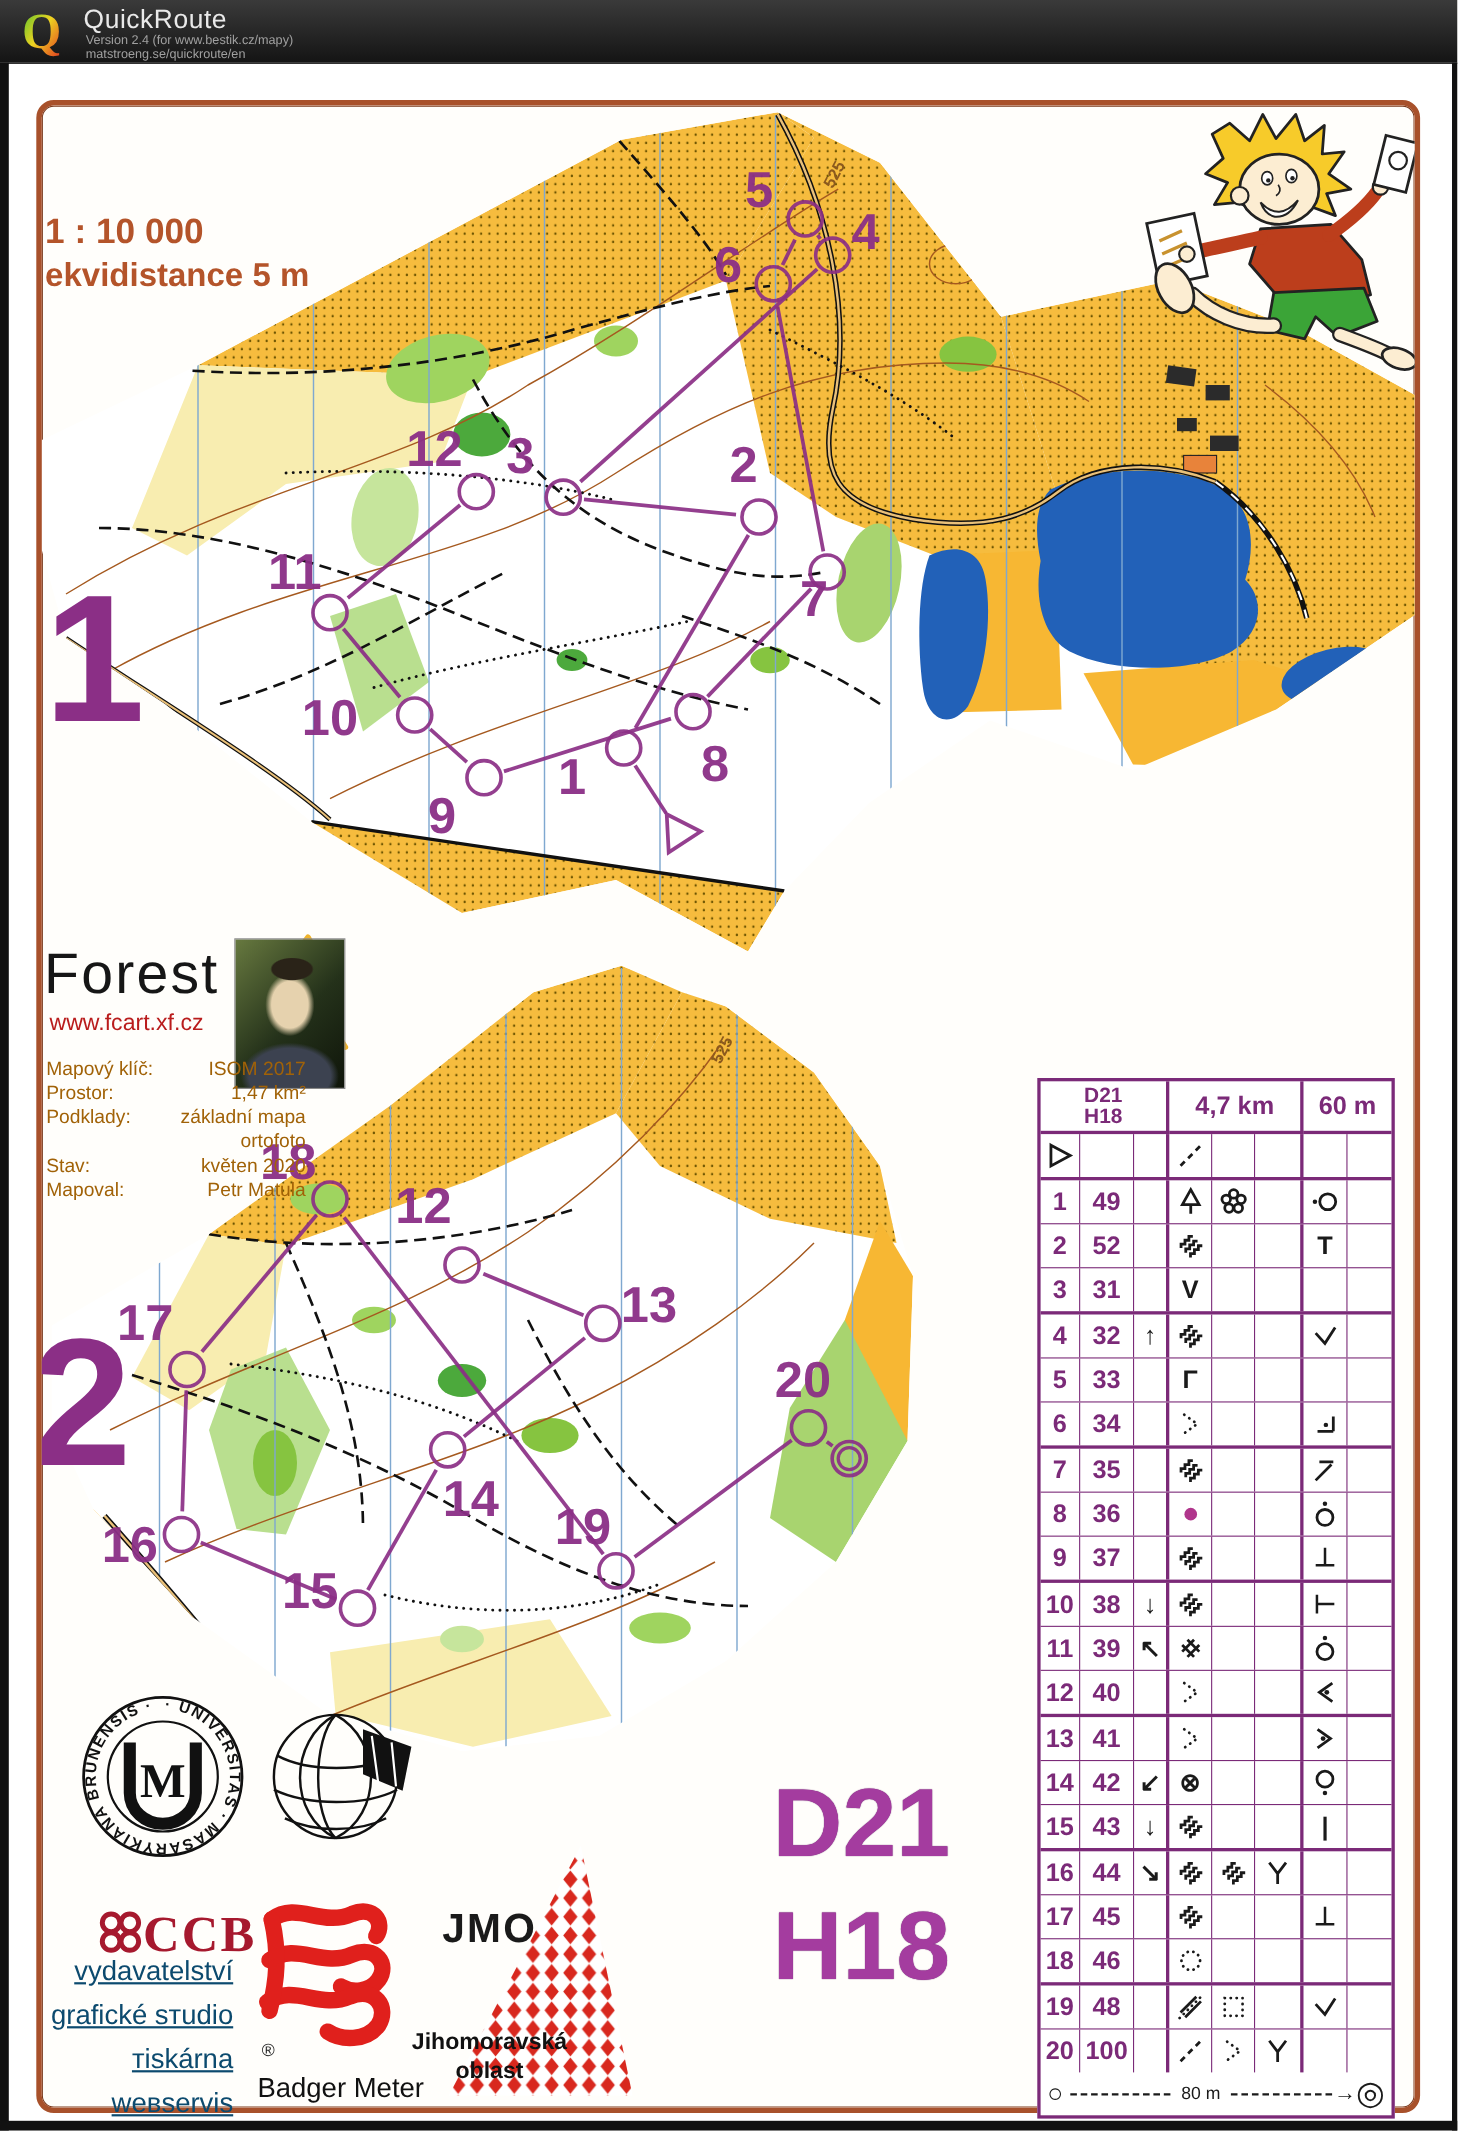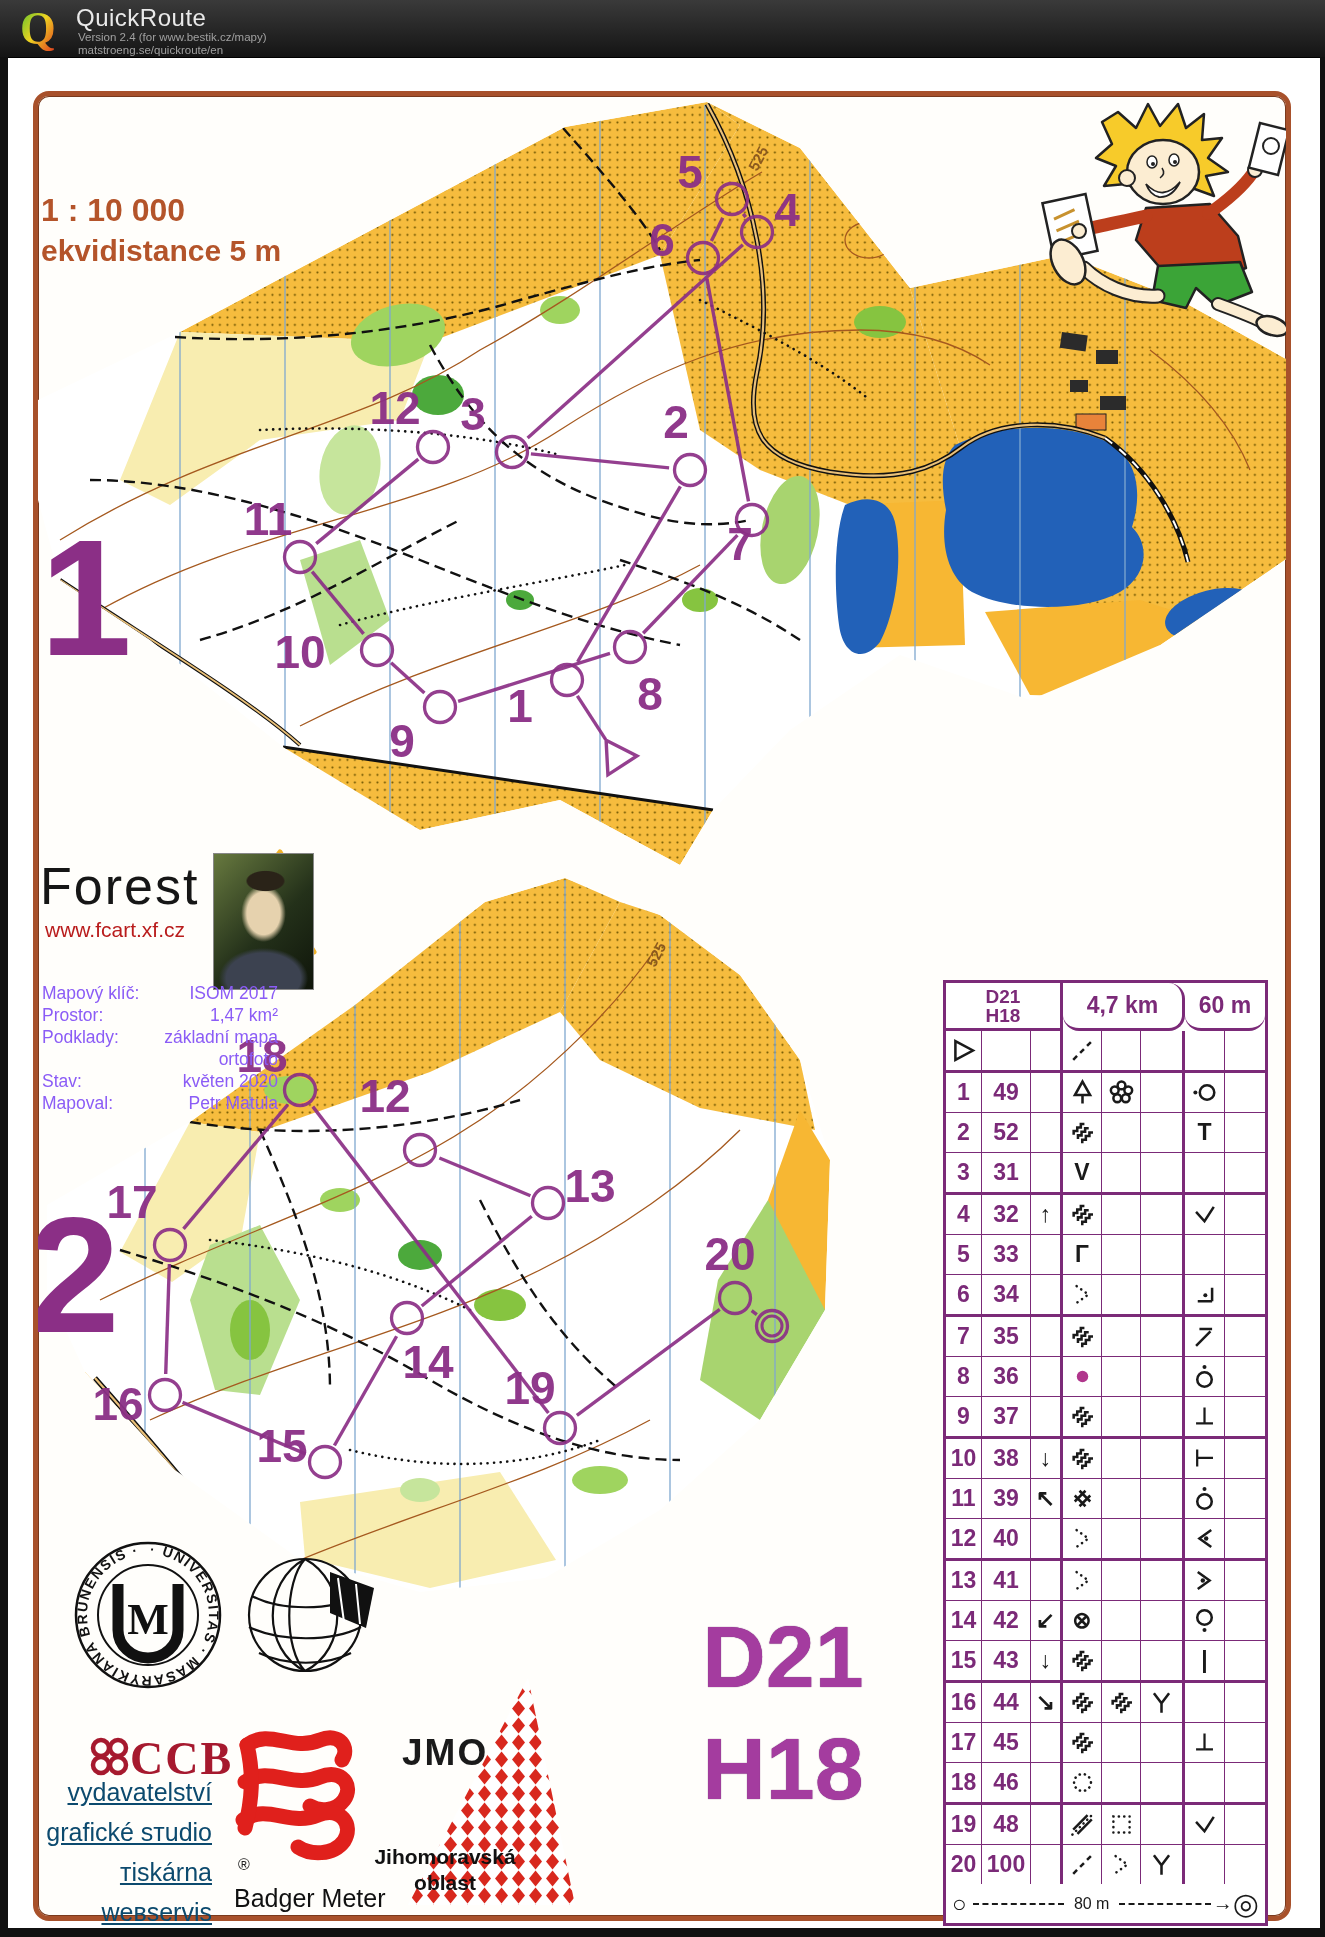--- a/index.html
+++ b/index.html
@@ -21,38 +21,38 @@
   #page{position:absolute;left:33px;top:91px;width:1258px;height:1830px;box-sizing:border-box;
         border:5px solid #A8512B;border-radius:16px;background:#fffefb;box-shadow:inset 0 0 0 1px #7a3a1d;}
   #mapsvg{position:absolute;left:0;top:0;}
   .abs{position:absolute;}
   .map-title{left:4px;top:-6px;font-size:95px;font-weight:bold;color:#BE5A28;letter-spacing:1px;
              text-shadow:0 0 1px #7a3214;}
   .map-scale{left:3px;top:96px;font-size:32px;font-weight:bold;color:#B4542A;}
   .map-ekvi{left:3px;top:138px;font-size:30px;font-weight:bold;color:#B4542A;}
   .forest-name{left:2px;top:760px;font-size:52px;color:#161616;letter-spacing:2px;}
   .forest-url{left:7px;top:822px;font-size:21px;color:#b91c1c;}
-  #meta{left:4px;top:864px;width:236px;font-size:17.5px;color:#8b5cf6;line-height:22px;margin-top:22px;}
+  #meta{left:4px;top:864px;width:236px;font-size:17.5px;color:#a16207;line-height:22px;}
   .meta-row{display:flex;}
   .meta-row .ml{width:108px;}
   .meta-row .mv{flex:1;text-align:right;}
   #photo{left:175px;top:757px;width:99px;height:135px;border:1px solid #888;
          background:
            radial-gradient(30px 16px at 52% 20%,#2a2318 0 60%,rgba(0,0,0,0) 66%),
            radial-gradient(36px 46px at 50% 44%,#E6D2AE 0 46%,rgba(0,0,0,0) 62%),
            radial-gradient(62px 42px at 50% 92%,#3c4250 0 60%,rgba(0,0,0,0) 72%),
            linear-gradient(135deg,#67793f,#24311a 55%,#0f150a);}
   
   #card{left:905px;top:884px;width:325px;background:#fff;border:3px solid #7B2A78;box-sizing:border-box;}
   .card-h{display:grid;grid-template-columns:117px 122px 80px;height:48px;}
   .card-h>div{border-right:3px solid #7B2A78;display:flex;align-items:center;justify-content:center;
               color:#7B2A78;font-weight:bold;border-bottom:3px solid #7B2A78;}
   .card-h>div:last-child{border-right:none;}
   .klass{flex-direction:column;font-size:19px;line-height:19px;}
-  .lenclimb{font-size:23px;border-radius:16px;}
+  .lenclimb{font-size:23px;}
   .crow{display:grid;grid-template-columns:36px 49px 32px 39px 39px 44px 40px 40px;height:39px;}
   .crow.thick{border-bottom:3px solid #7B2A78;}
   .crow{border-bottom:1.4px solid #7B2A78;}
   .crow:last-child{border-bottom:none;}
   .ccell{border-right:1.4px solid #7B2A78;display:flex;align-items:center;justify-content:center;overflow:hidden;}
   .ccell.tk{border-right:3px solid #7B2A78;}
   .ccell:last-child{border-right:none;}
   .ccell .num{font-size:23px;font-weight:bold;color:#7B2A78;}
   .ccell .uni{font-size:23px;color:#1a1a1a;font-weight:600;}
   .sym{width:27px;height:27px;}

